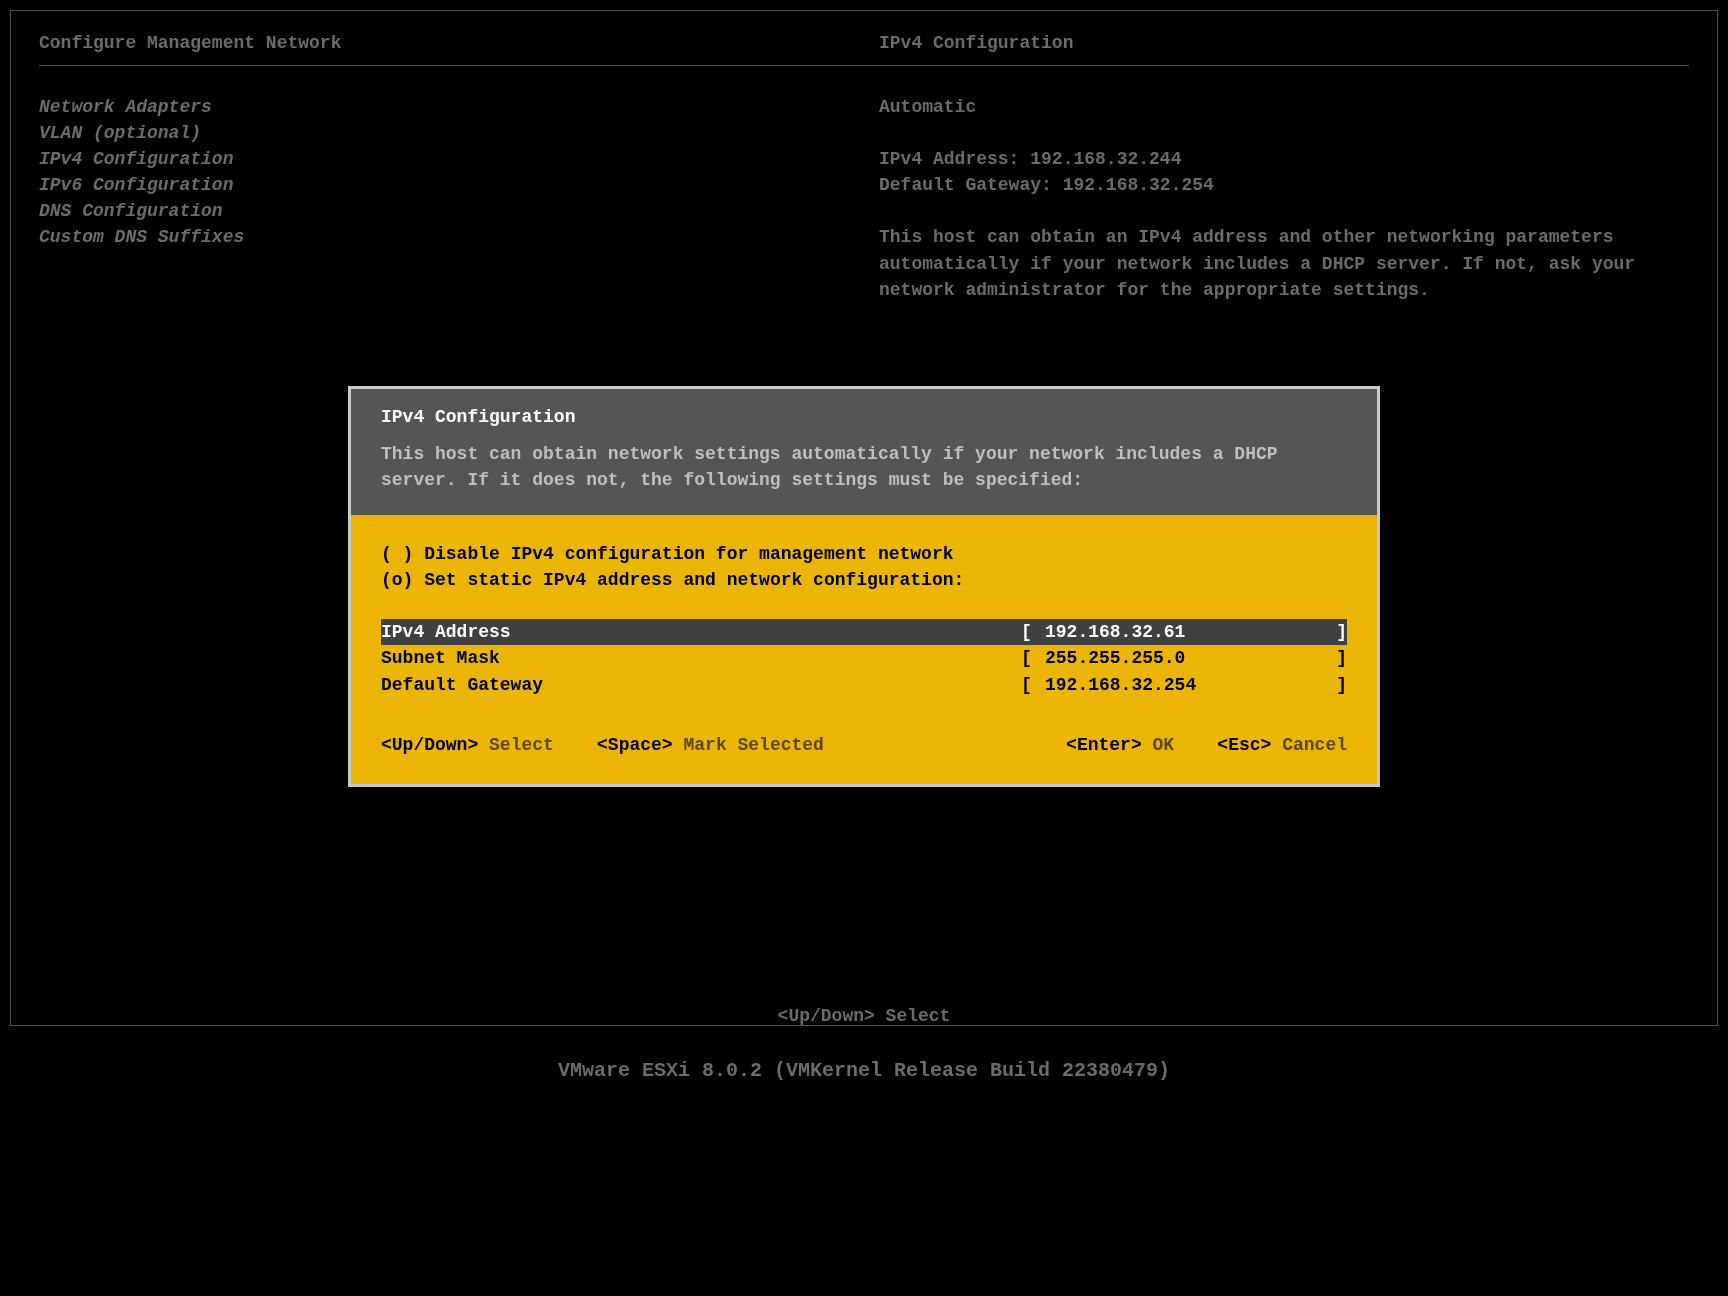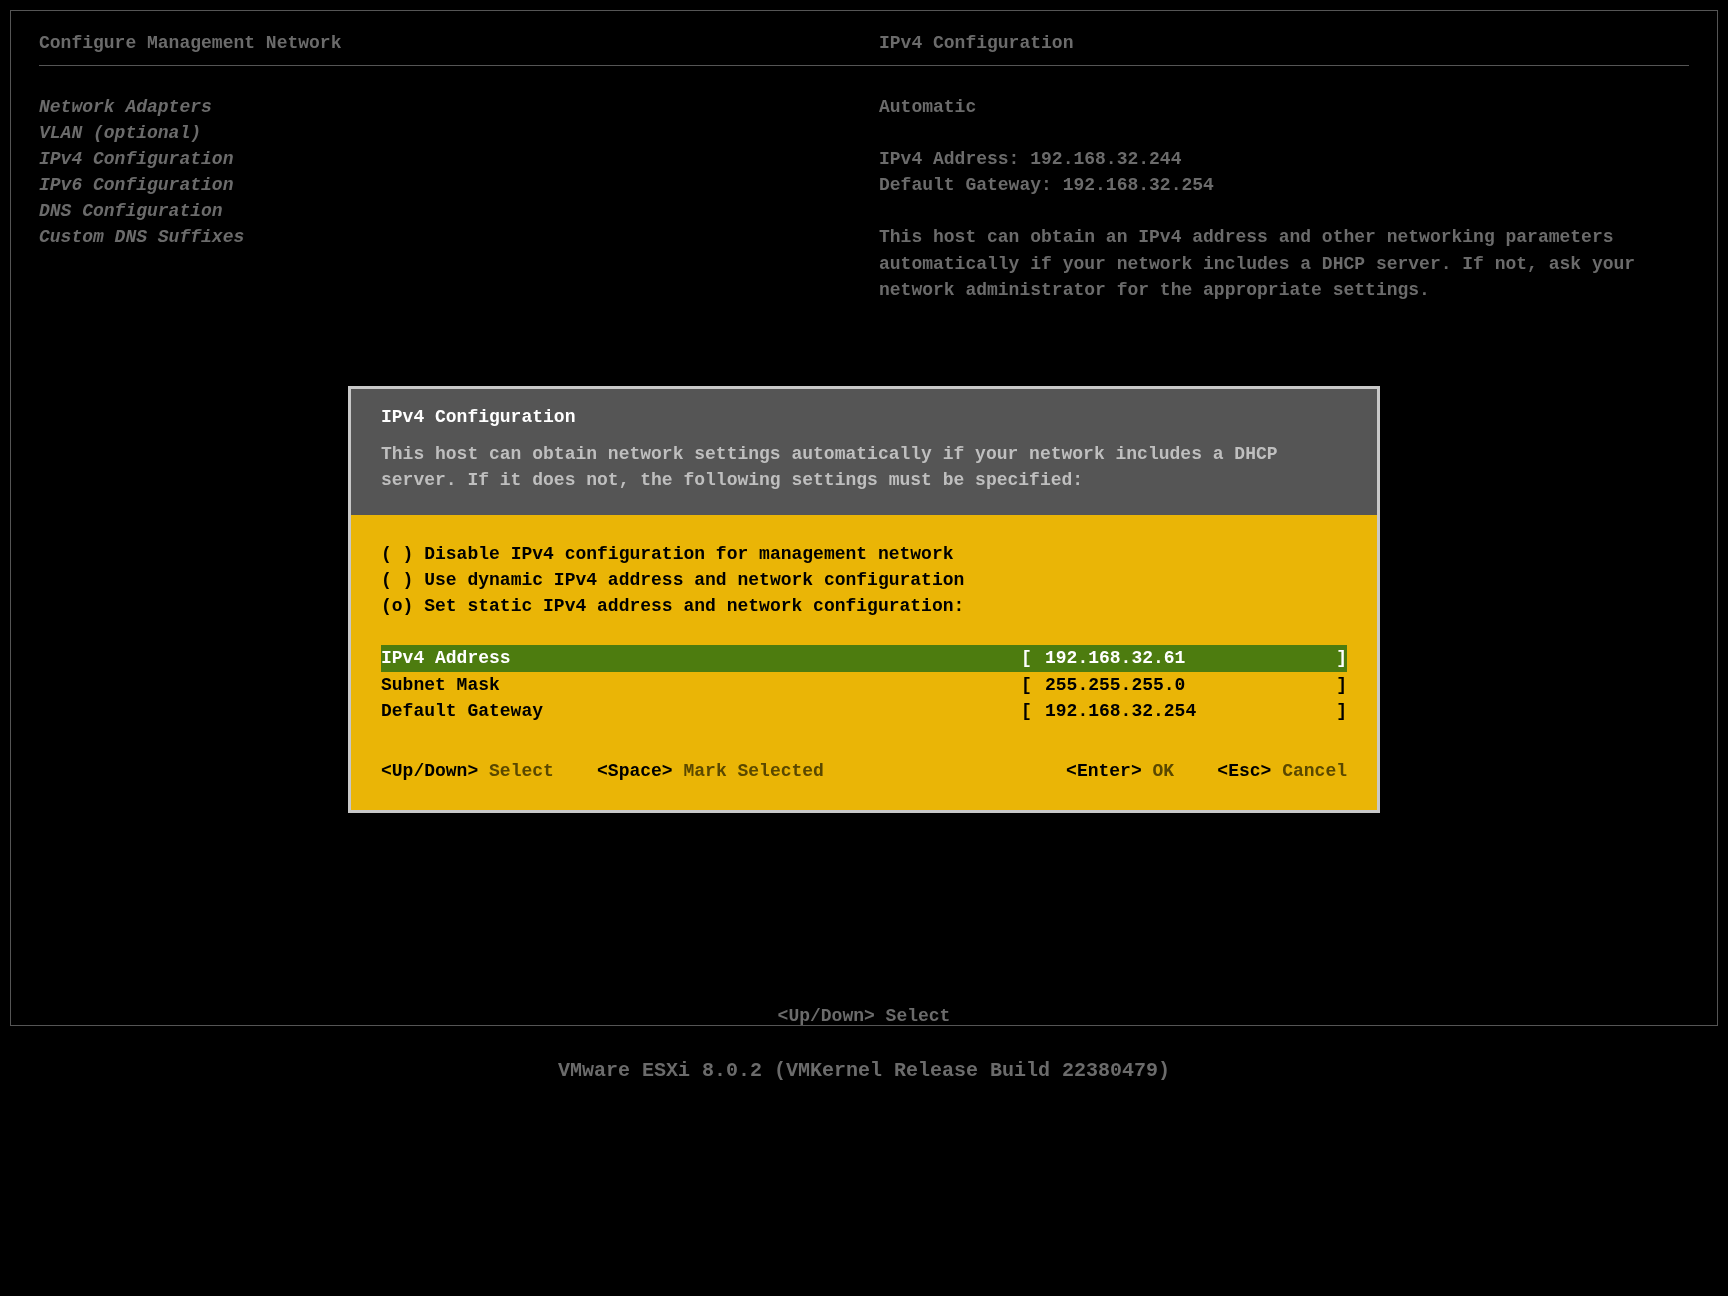--- a/index.html
+++ b/index.html
@@ -143,21 +143,21 @@
     flex: 1;
     display: flex;
   }
   .bracket { width: 20px; }
   .field-input {
     flex: 1;
     padding-left: 4px;
   }
   .bracket-r { width: 20px; text-align: right; }
   .field-row.selected {
-    background: #4d7c0f;
+    background: #404040;
     color: #ffffff;
   }
   .dlg-footer {
     display: flex;
     color: #000;
   }
   .dlg-footer .key { color: #000000; }
   .dlg-footer-left { flex: 1; }
   .dlg-footer-right { }
   .dlg-footer .dim-action {
@@ -202,24 +202,20 @@
         <div class="dlg-title">IPv4 Configuration</div>
         <div class="dlg-desc">This host can obtain network settings automatically if your network includes a DHCP server. If it does not, the following settings must be specified:</div>
       </div>
       <div class="dlg-body">
 
         <div class="radio-line">
           <span>( )</span>
           <span>Disable IPv4 configuration for management network</span>
         </div>
         <div class="radio-line">
-          <span>( )</span>
-          <span>Use dynamic IPv4 address and network configuration</span>
-        </div>
-        <div class="radio-line">
           <span>(o)</span>
           <span>Set static IPv4 address and network configuration:</span>
         </div>
 
         <div class="fields">
           <div class="field-row selected">
             <div class="field-label">IPv4 Address</div>
             <div class="field-value">
               <div class="bracket">[</div>
               <div class="field-input">192.168.32.61</div>

